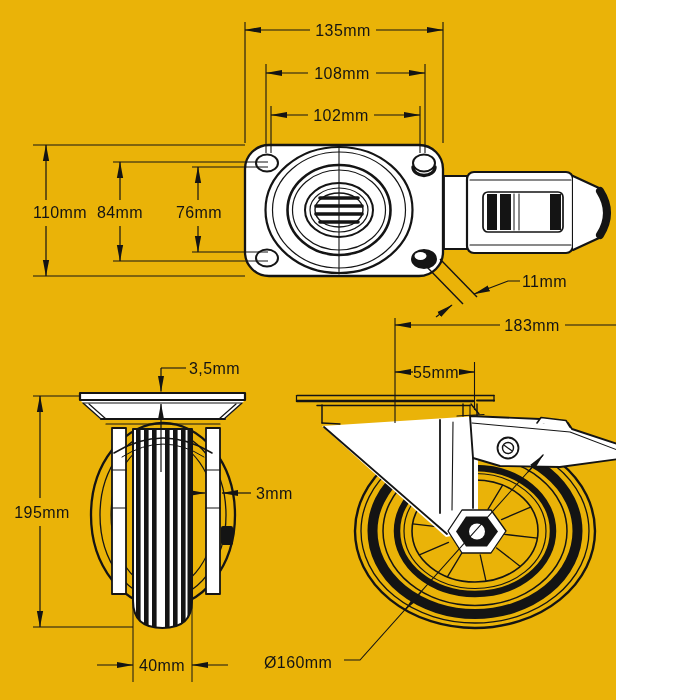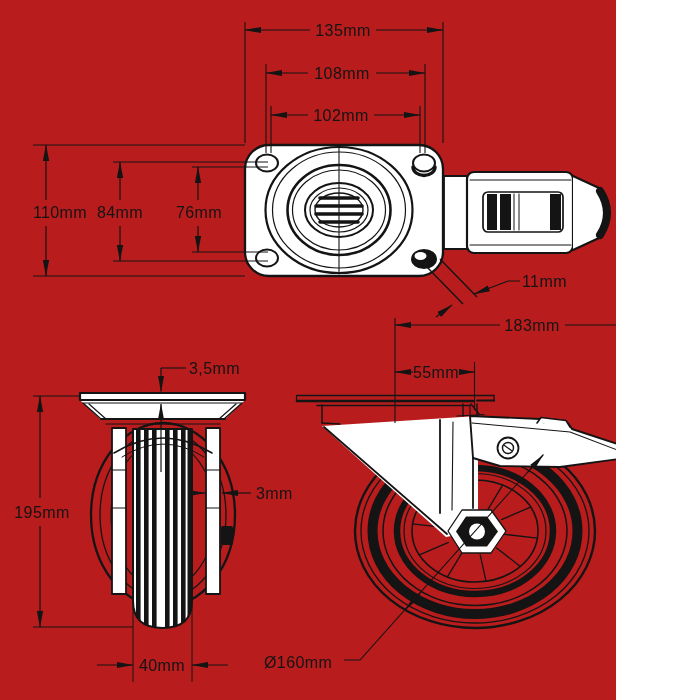--- a/index.html
+++ b/index.html
@@ -1,16 +1,16 @@
 <!DOCTYPE html>
 <html><head>
 <meta charset="utf-8">
 <style>
   html,body{margin:0;padding:0;background:#ffffff;}
-  .stage{width:616px;height:700px;position:relative;background:#b91c1c;overflow:hidden;}
+  .stage{width:616px;height:700px;position:relative;background:#eab308;overflow:hidden;}
   svg{display:block;}
   text{font-family:"Liberation Sans","DejaVu Sans",sans-serif;font-size:16px;fill:#141414;letter-spacing:0.4px;}
 </style>
 </head>
 <body>
 
 <div class="stage">
 <svg viewBox="0 0 700 700" width="700" height="700">
   <defs>
     <marker id="arw" markerWidth="17" markerHeight="8" refX="16" refY="4" orient="auto-start-reverse" markerUnits="userSpaceOnUse">

